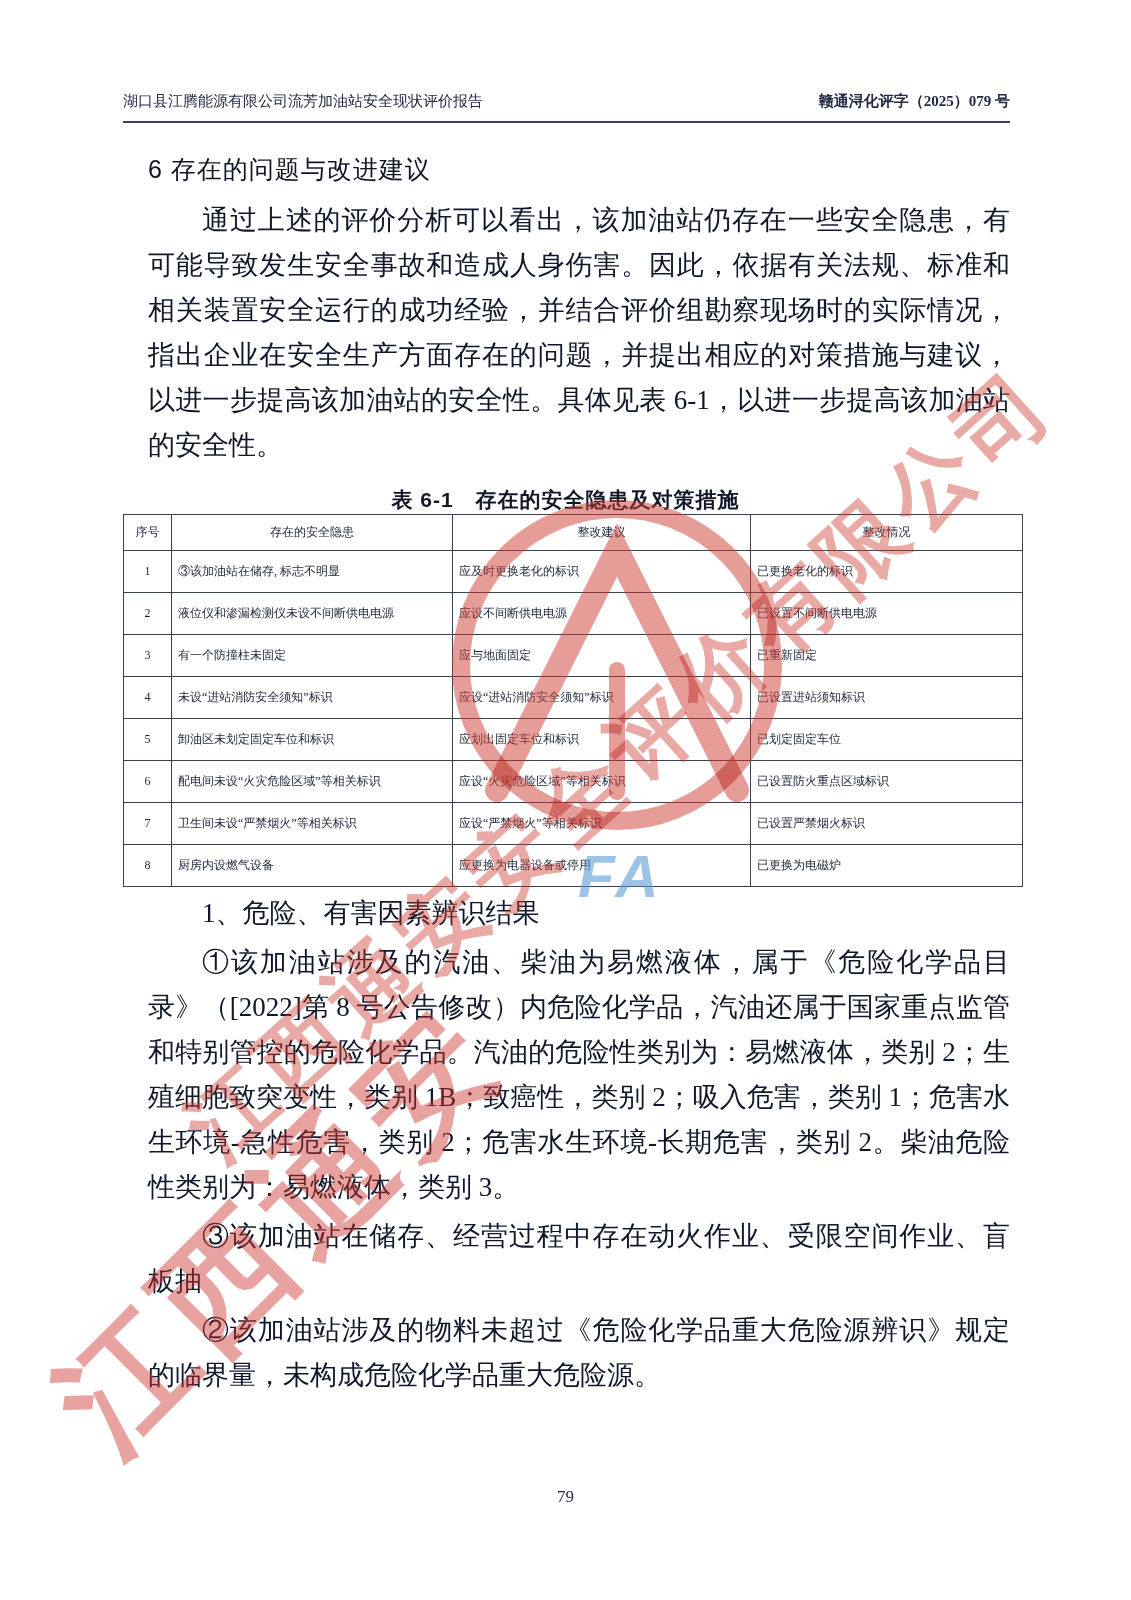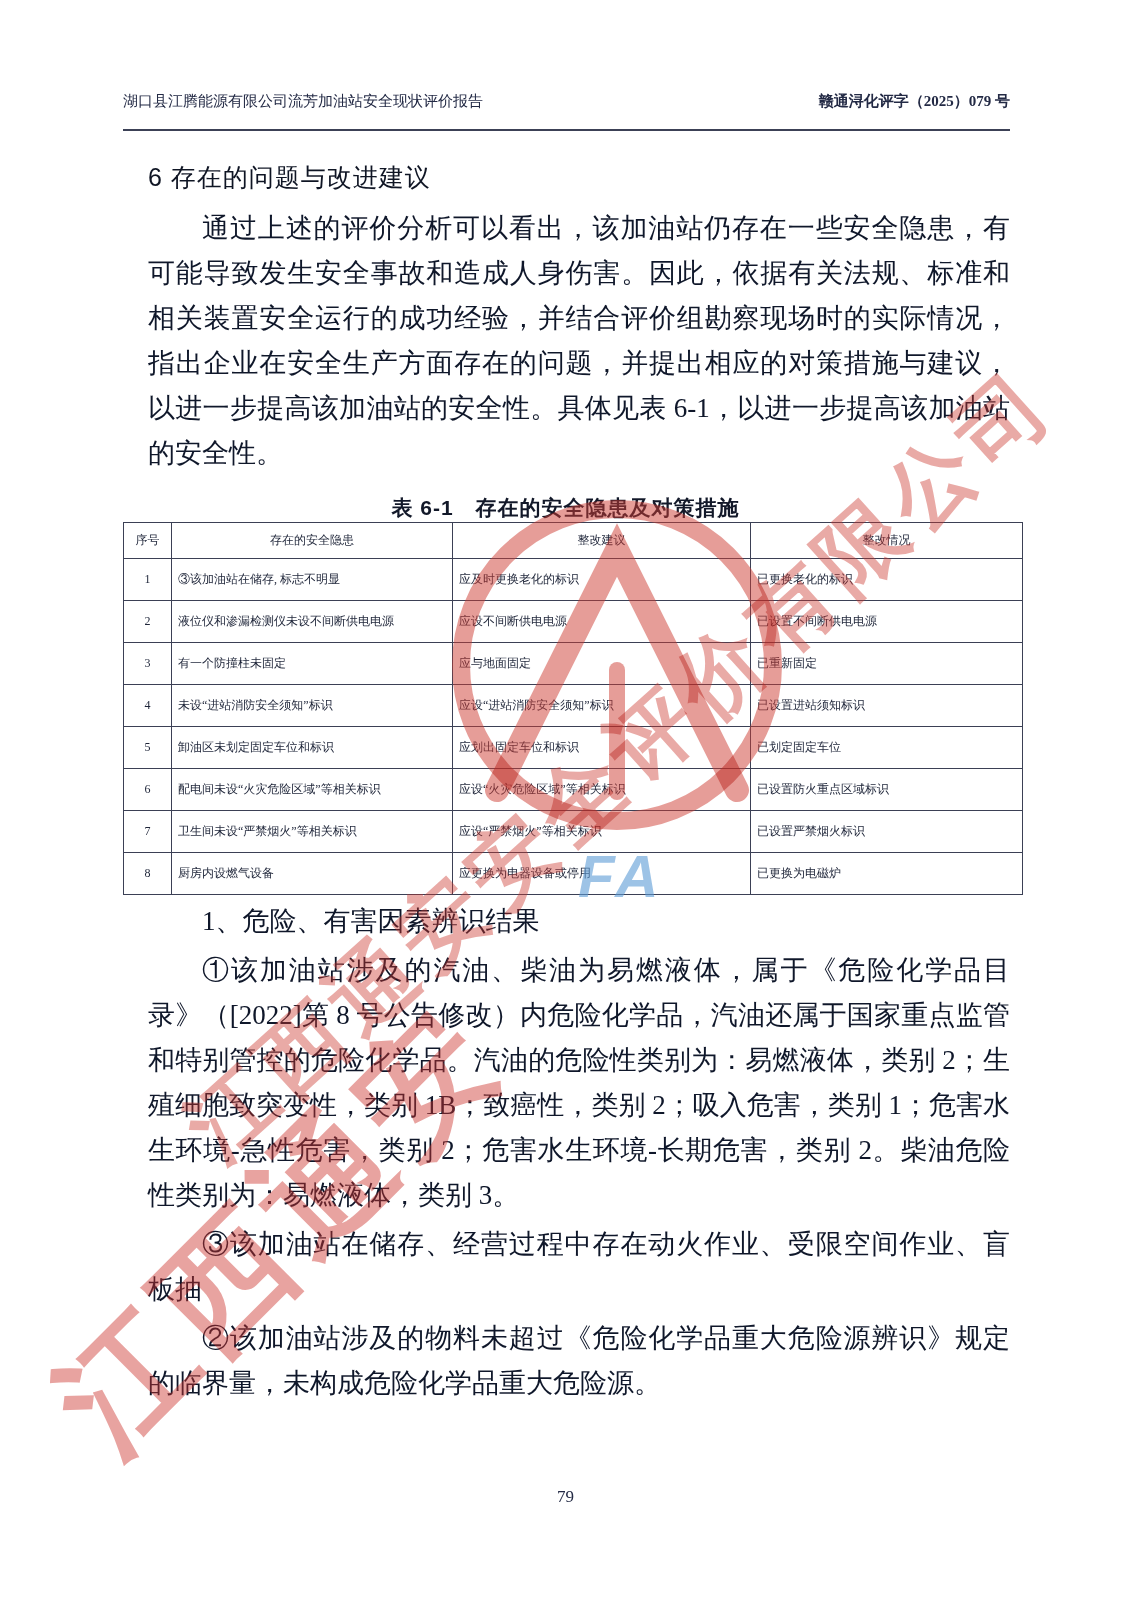--- a/index.html
+++ b/index.html
@@ -5,21 +5,21 @@
   * { margin:0; padding:0; box-sizing:border-box; }
   html,body { background:#ffffff; }
   .page {
     position:relative; width:1131px; height:1600px; background:#ffffff;
     overflow:hidden; font-family:"Liberation Serif","DejaVu Serif",serif;
     color:#1d2438;
   }
   
   .header {
     display:flex; justify-content:space-between; align-items:flex-end;
-    margin:92px 121px 0 123px; padding-bottom:18px;
+    margin:92px 121px 0 123px; padding-bottom:10px;
     border-bottom:2px solid #3c4156; font-size:15px; color:#232a45;
   }
   .header .hdr-right { font-weight:bold; }
   
   .sec-heading {
     margin:30px 120px 0 148px; font-size:25px; font-weight:normal; color:#0f1524;
     font-family:"Liberation Sans","DejaVu Sans",sans-serif; letter-spacing:1px;
   }
   .sec7-heading { margin-top:54px; }
   

